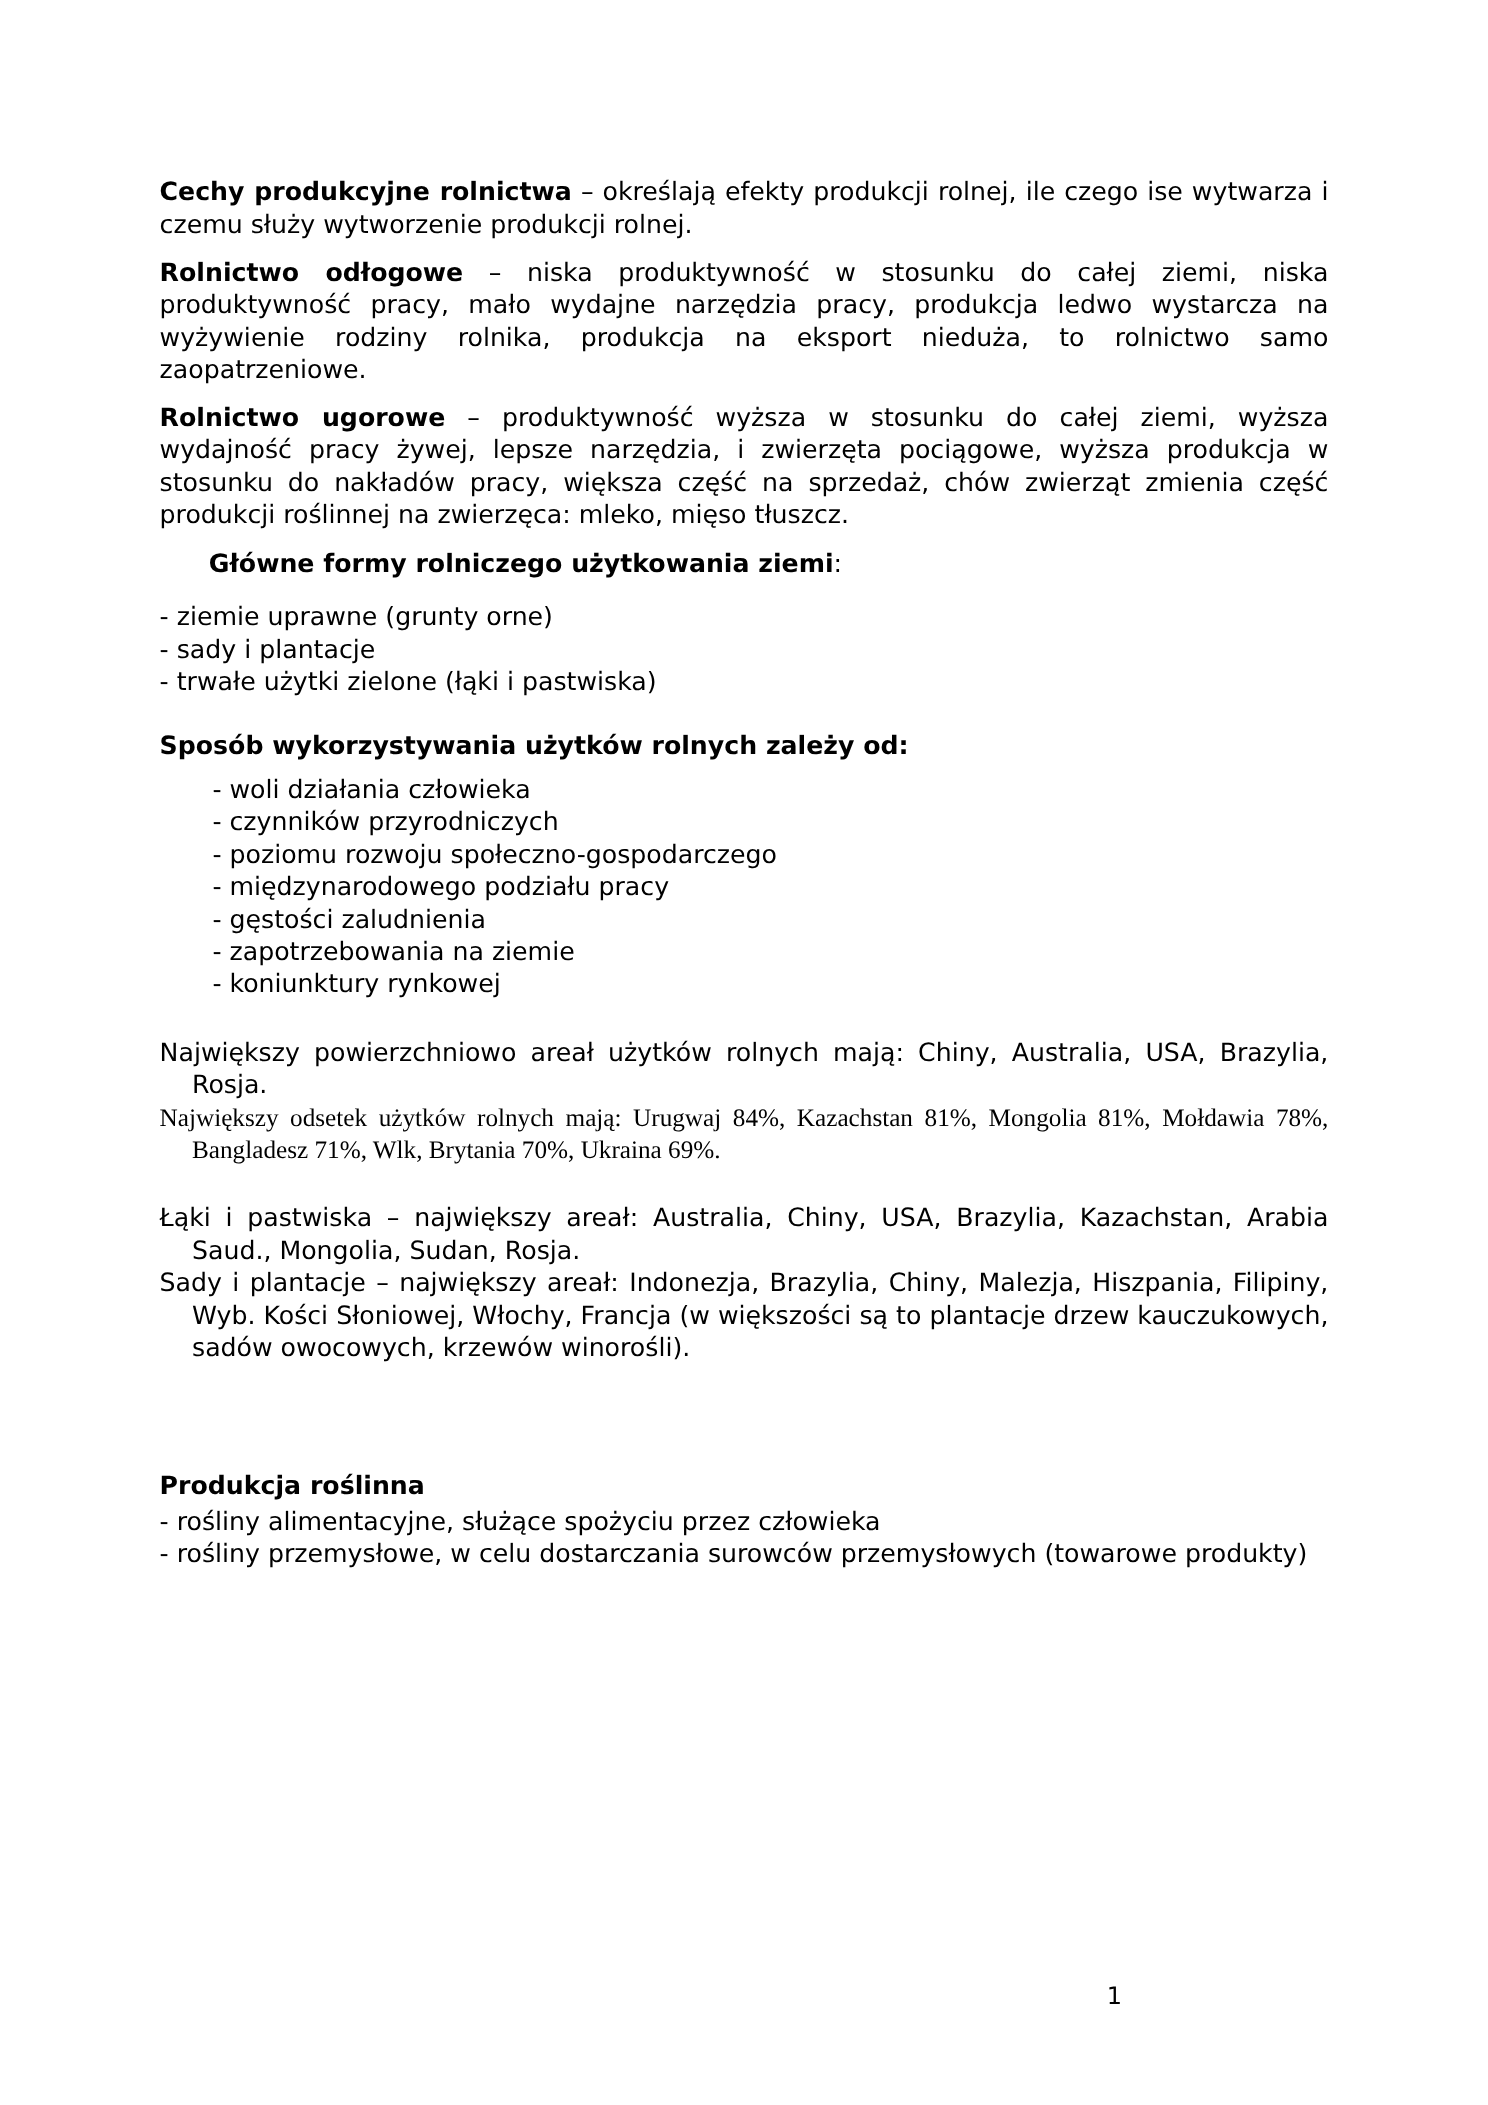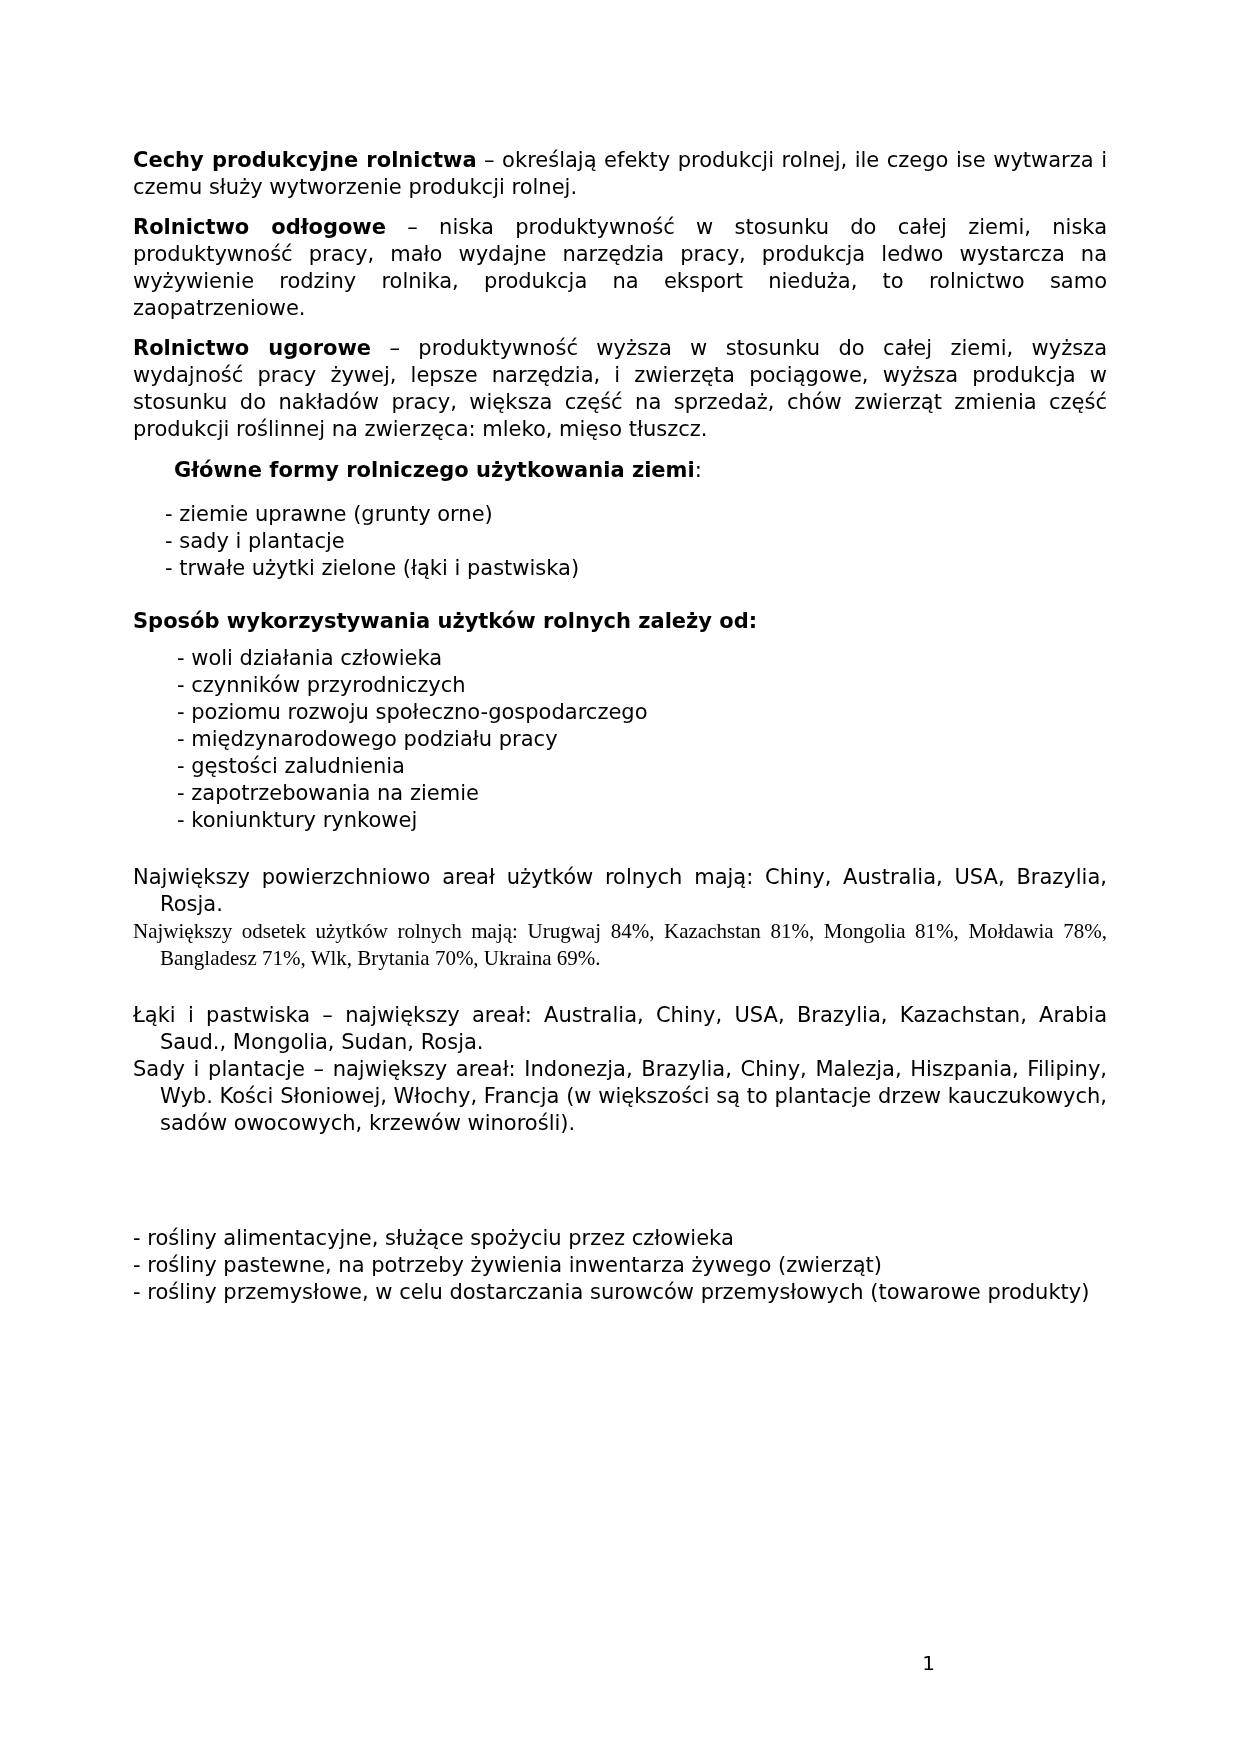--- a/index.html
+++ b/index.html
@@ -36,21 +36,21 @@
   .heading .colon { font-weight: normal; }
   .h-formy   { margin-top: 14px; margin-bottom: 17px; margin-left: 41px; }
   .h-sposob  { margin-bottom: 10px; }
   .h-prod    { margin-bottom: 3px; }
   .list { margin: 0; padding: 0; }
   .list-item {
     padding-left: 27px;
     text-indent: -27px;
     text-align: justify;
   }
-  .mb-formy  { margin-bottom: 26px; margin-left: 32px; }
+  .mb-formy  { margin-bottom: 26px; }
   .mb-sposob { margin-bottom: 30px; margin-left: 44px; }
   .hang {
     padding-left: 27px;
     text-indent: -27px;
   }
   .mb0  { margin-bottom: 0; }
   .mb30 { margin-bottom: 30px; font-family: Liberation Serif, serif; }
   .mb88 { margin-bottom: 88px; }
   .page-number {
     position: absolute;
@@ -93,23 +93,23 @@
       <div class="list-item">- koniunktury rynkowej</div>
     </div>
 
     <p class="para hang mb0">Największy powierzchniowo areał użytków rolnych mają: Chiny, Australia, USA, Brazylia, Rosja.</p>
     <p class="para hang mb30">Największy odsetek użytków rolnych mają: Urugwaj 84%, Kazachstan 81%, Mongolia 81%, Mołdawia 78%, Bangladesz 71%, Wlk, Brytania 70%, Ukraina 69%.</p>
 
     <p class="para hang mb0">Łąki i pastwiska – największy areał: Australia, Chiny, USA, Brazylia, Kazachstan, Arabia Saud., Mongolia, Sudan, Rosja.</p>
 
     <p class="para hang mb88">Sady i plantacje – największy areał: Indonezja, Brazylia, Chiny, Malezja, Hiszpania, Filipiny, Wyb. Kości Słoniowej, Włochy, Francja (w większości są to plantacje drzew kauczukowych, sadów owocowych, krzewów winorośli).</p>
 
+    <p class="heading h-prod">Produkcja roślinna</p>
 
     <div class="list">
       <div class="list-item">- rośliny alimentacyjne, służące spożyciu przez człowieka</div>
-      <div class="list-item">- rośliny pastewne, na potrzeby żywienia inwentarza żywego (zwierząt)</div>
       <div class="list-item">- rośliny przemysłowe, w celu dostarczania surowców przemysłowych (towarowe produkty)</div>
     </div>
 
   </div>
 
   <div class="page-number">1</div>
 </div>
 
 </body></html>

